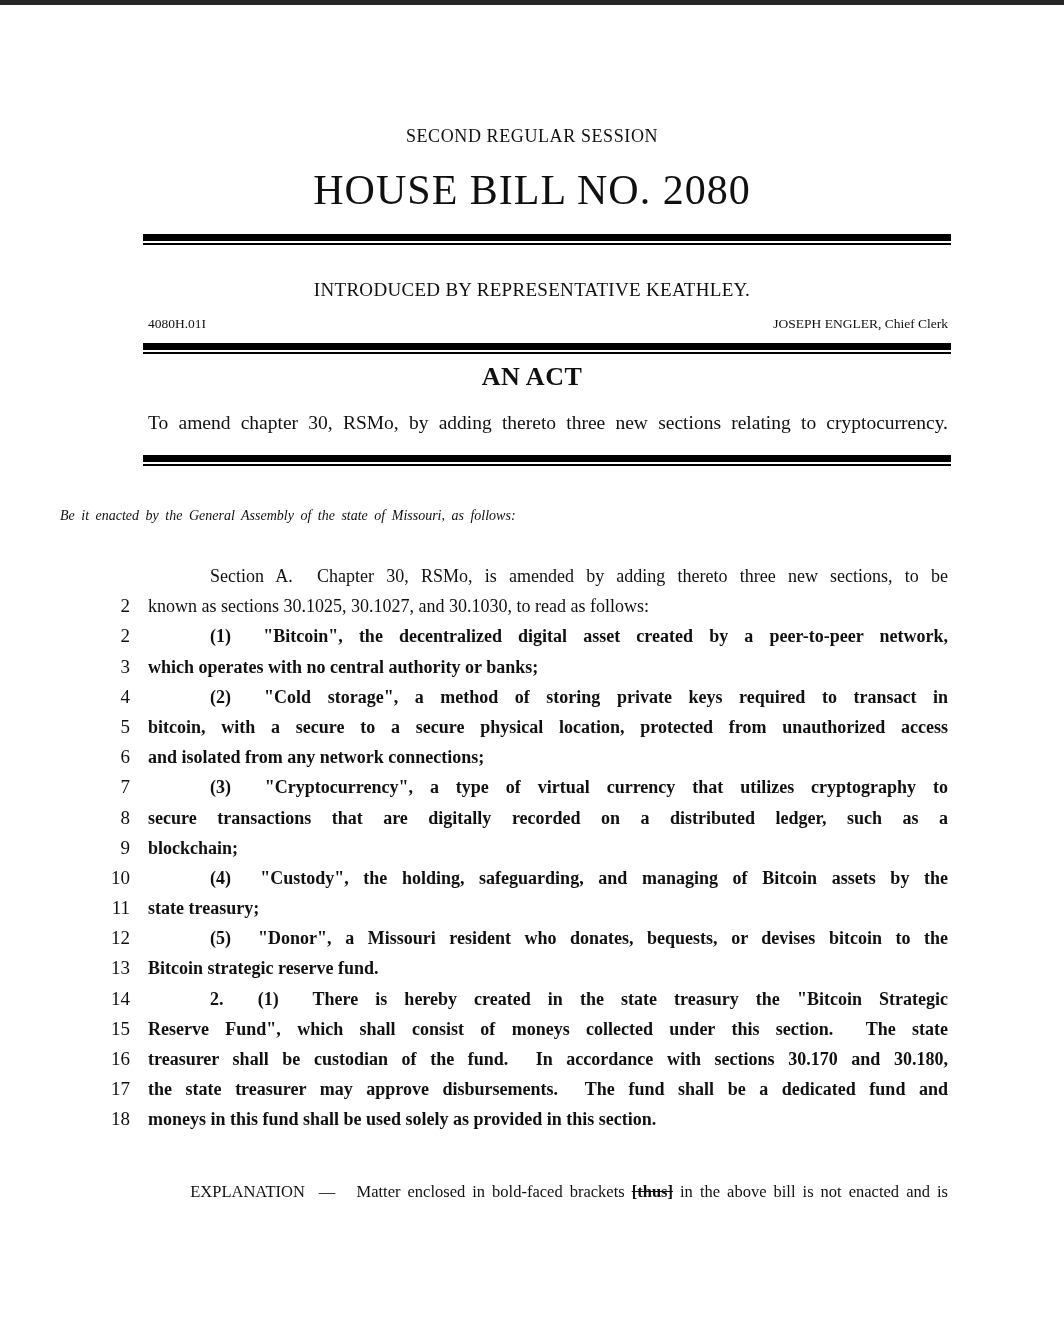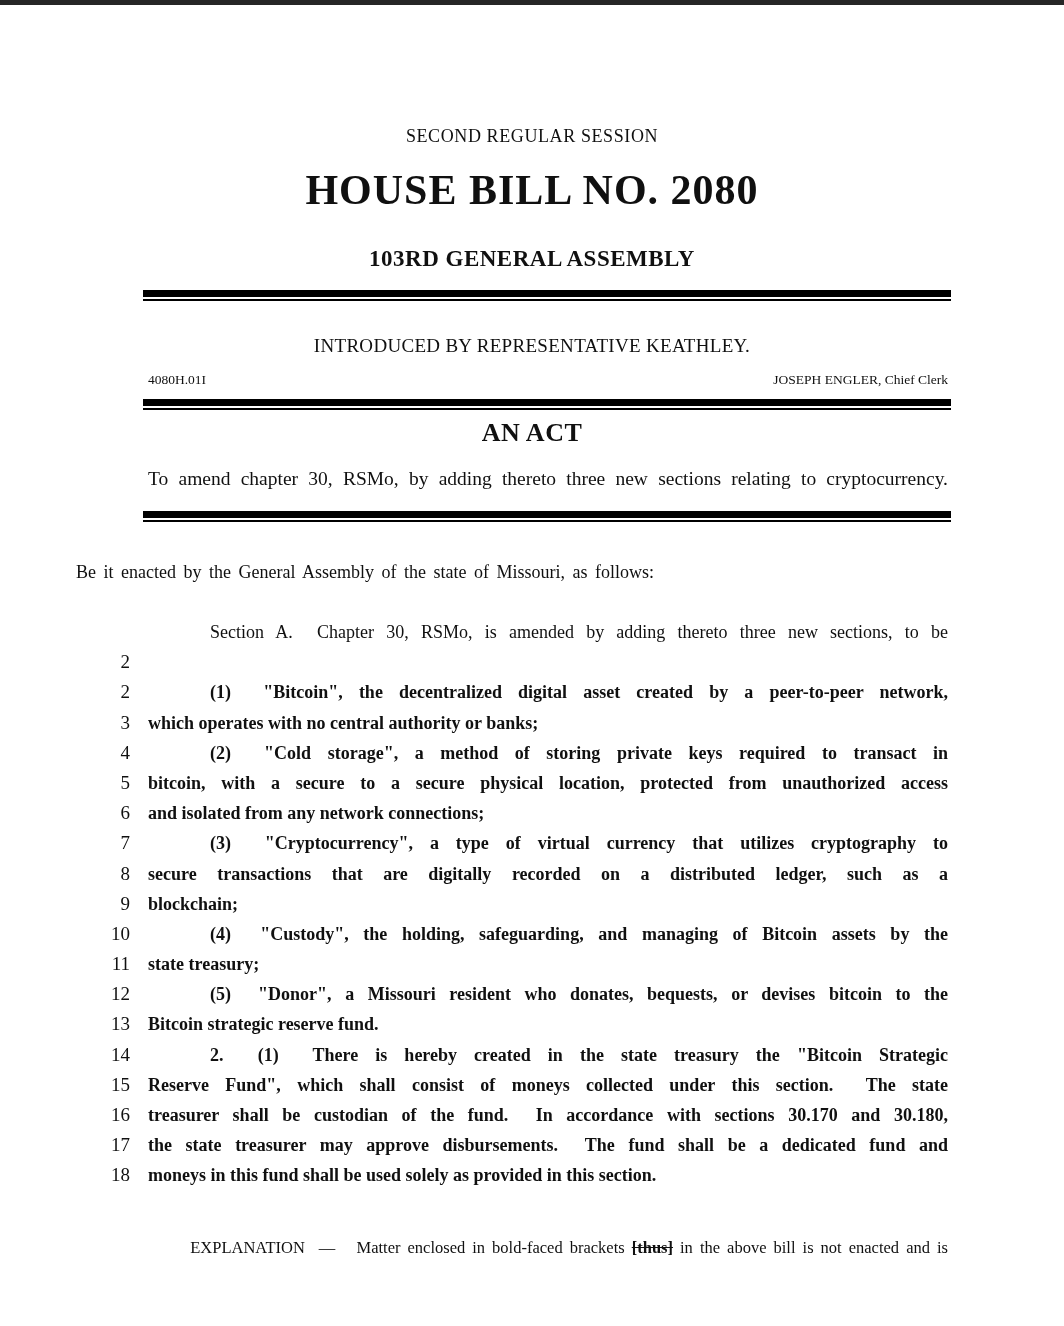--- a/index.html
+++ b/index.html
@@ -20,21 +20,21 @@
     text-align: center;
     font-size: 18px;
     line-height: 20px;
     letter-spacing: 0.6px;
   }
   .bill-title {
     margin-top: 19px;
     text-align: center;
     font-size: 42px;
     line-height: 50px;
-    font-weight: bold;
+    font-weight: normal;
     letter-spacing: 1px;
   }
   .assembly {
     margin-top: 31px;
     text-align: center;
     font-size: 23px;
     line-height: 25px;
     font-weight: bold;
     letter-spacing: 0.5px;
   }
@@ -83,24 +83,25 @@
   .summary {
     margin: 22px 0 0 148px;
     width: 800px;
     font-size: 19.5px;
     line-height: 21px;
     text-align: justify;
     text-align-last: justify;
     white-space: pre-wrap;
   }
   .enacting {
-    margin: 39px 0 0 76px;
+    margin: 39px 0 0 60px;
     width: 810px;
-    font-size: 18px;
+    font-size: 14px;
     line-height: 22px;
+    font-style: italic;
     word-spacing: 3px;
     white-space: pre-wrap;
   }
 
   .bodytext { margin-top: 34px; }
   .bline { position: relative; height: 30.2px; }
   .lnum {
     position: absolute;
     left: 96px; top: 0;
     width: 34px;
@@ -137,21 +138,20 @@
 <body>
 
 <div class="topbar"></div>
 
 <main class="page">
 
   <div class="session">SECOND REGULAR SESSION</div>
 
   <h1 class="bill-title">HOUSE BILL NO. 2080</h1>
 
-  <div class="assembly">103RD GENERAL ASSEMBLY</div>
 
   <div class="rule rule-1"></div>
 
   <div class="introduced">INTRODUCED BY REPRESENTATIVE KEATHLEY.</div>
 
   <div class="coderow">
     <span>4080H.01I</span>
     <span>JOSEPH ENGLER, Chief Clerk</span>
   </div>
 
@@ -166,20 +166,21 @@
   <div class="enacting">Be it enacted by the General Assembly of the state of Missouri, as follows:</div>
 
   <section class="bodytext">
 
     <div class="bline">
       <span class="lnum"></span>
       <span class="ltext indent justify">Section A.  Chapter 30, RSMo, is amended by adding thereto three new sections, to be</span>
     </div>
     <div class="bline">
       <span class="lnum">2</span>
+      <span class="ltext">known as sections 30.1025, 30.1027, and 30.1030, to read as follows:</span>
     </div>
     <div class="bline">
       <span class="lnum">2</span>
       <span class="ltext boldtext indent justify">(1)  "Bitcoin", the decentralized digital asset created by a peer-to-peer network,</span>
     </div>
     <div class="bline">
       <span class="lnum">3</span>
       <span class="ltext boldtext">which operates with no central authority or banks;</span>
     </div>
     <div class="bline">

